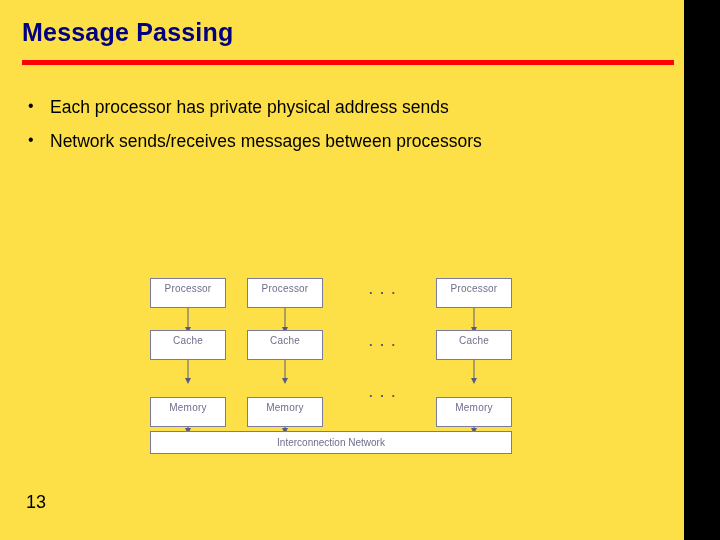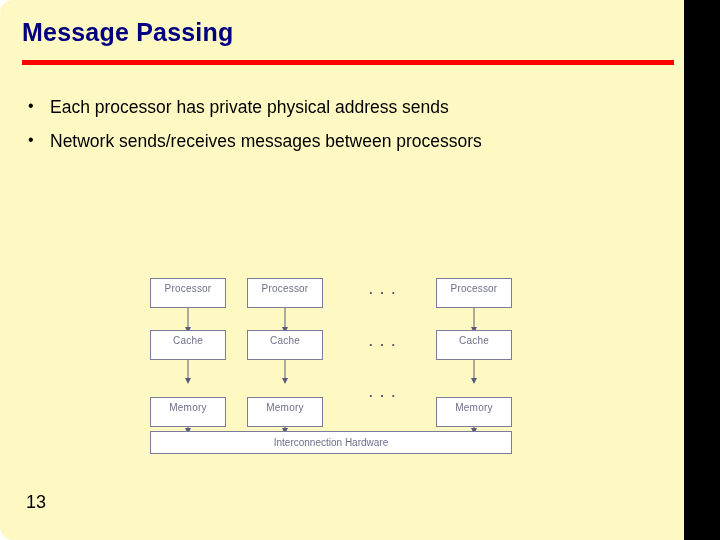--- a/index.html
+++ b/index.html
@@ -10,22 +10,21 @@
     width: 720px;
     height: 540px;
     background: #ffffff;
     font-family: "Liberation Sans", sans-serif;
     overflow: hidden;
   }
   .slide {
     position: relative;
     width: 720px;
     height: 540px;
-    background: #fef9c3;
-    border-radius: 13px;
+    background: #fde047;
   }
 
   
   .title {
     position: absolute;
     left: 22px;
     top: 18px;
     font-size: 25px;
     font-weight: bold;
     color: #000080;
@@ -201,21 +200,21 @@
     <div class="node col0 row-cache">Cache</div>
     <div class="node col1 row-cache">Cache</div>
     <div class="dots dots-cache">. . .</div>
     <div class="node col3 row-cache">Cache</div>
 
     <div class="node col0 row-mem">Memory</div>
     <div class="node col1 row-mem">Memory</div>
     <div class="dots dots-mem">. . .</div>
     <div class="node col3 row-mem">Memory</div>
 
-    <div class="network">Interconnection Hardware</div>
+    <div class="network">Interconnection Network</div>
   </div>
 
   <div class="page-number">13</div>
 
   <div class="sidebar">
     
   </div>
 
 </div>
 

